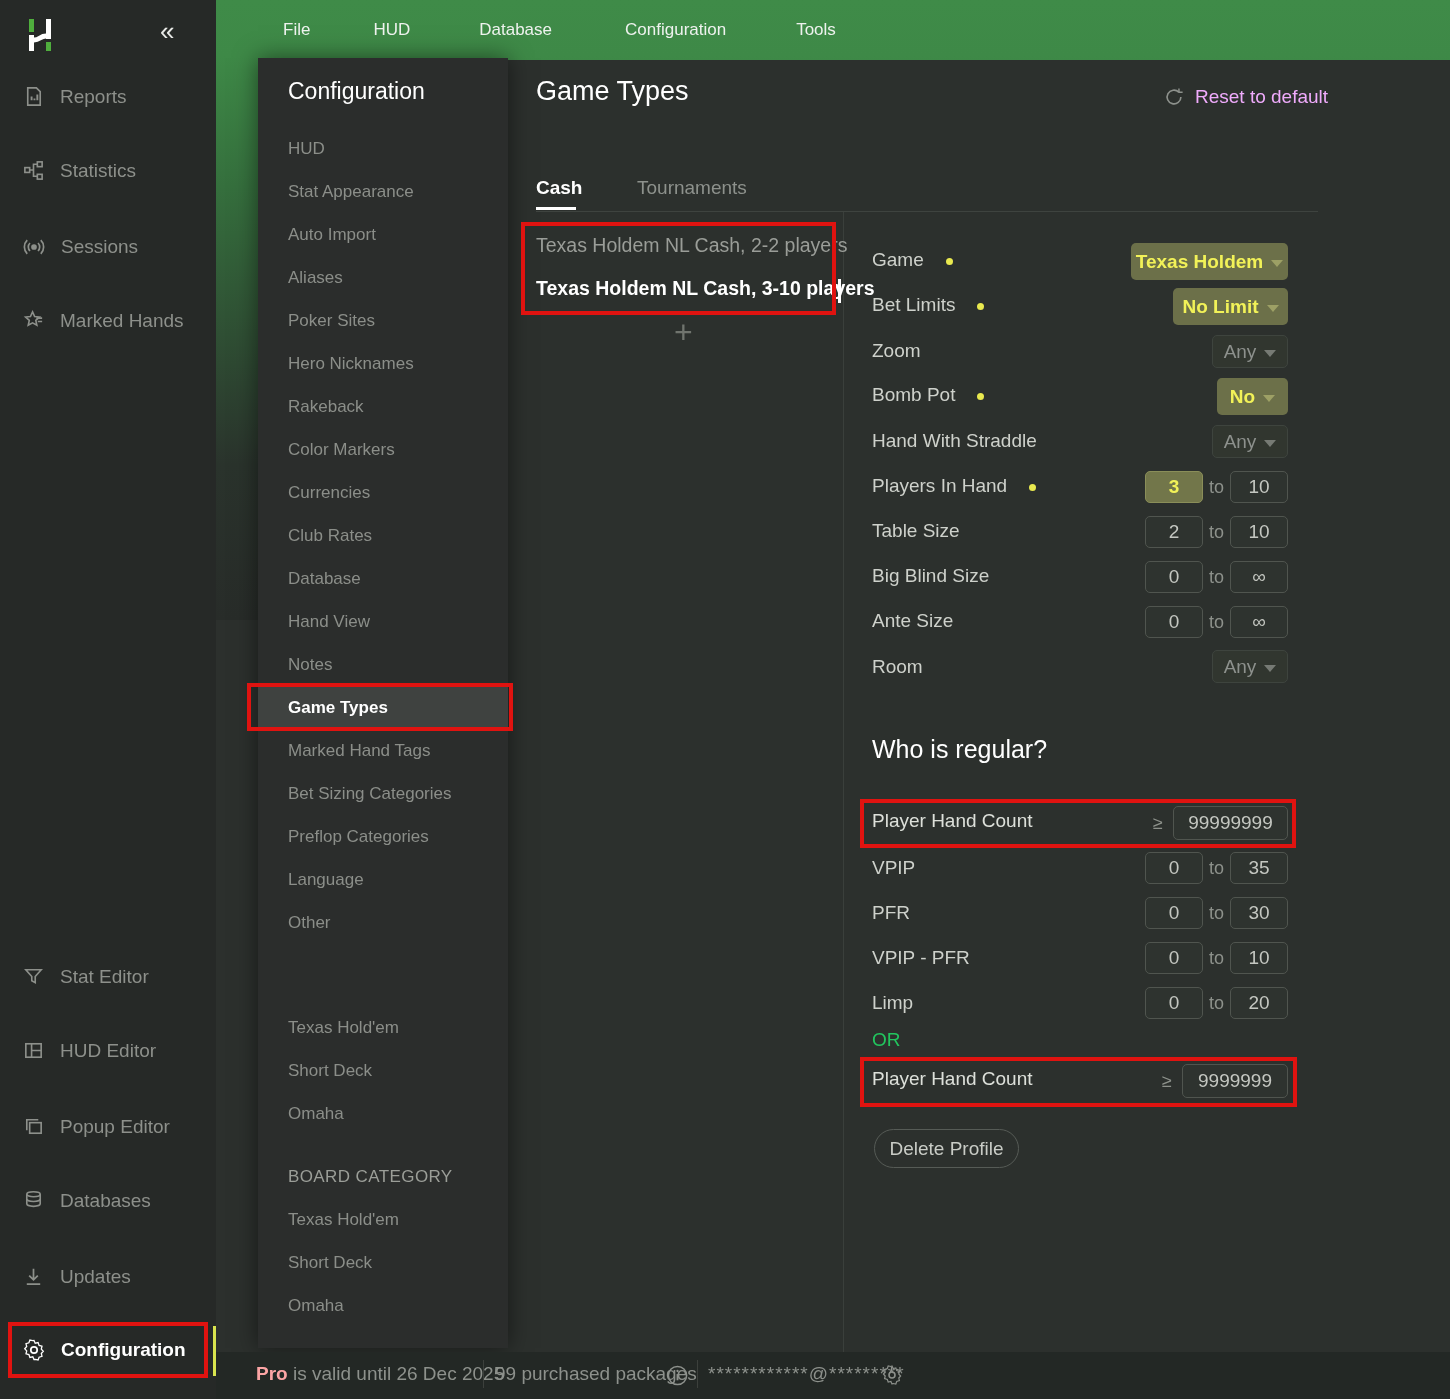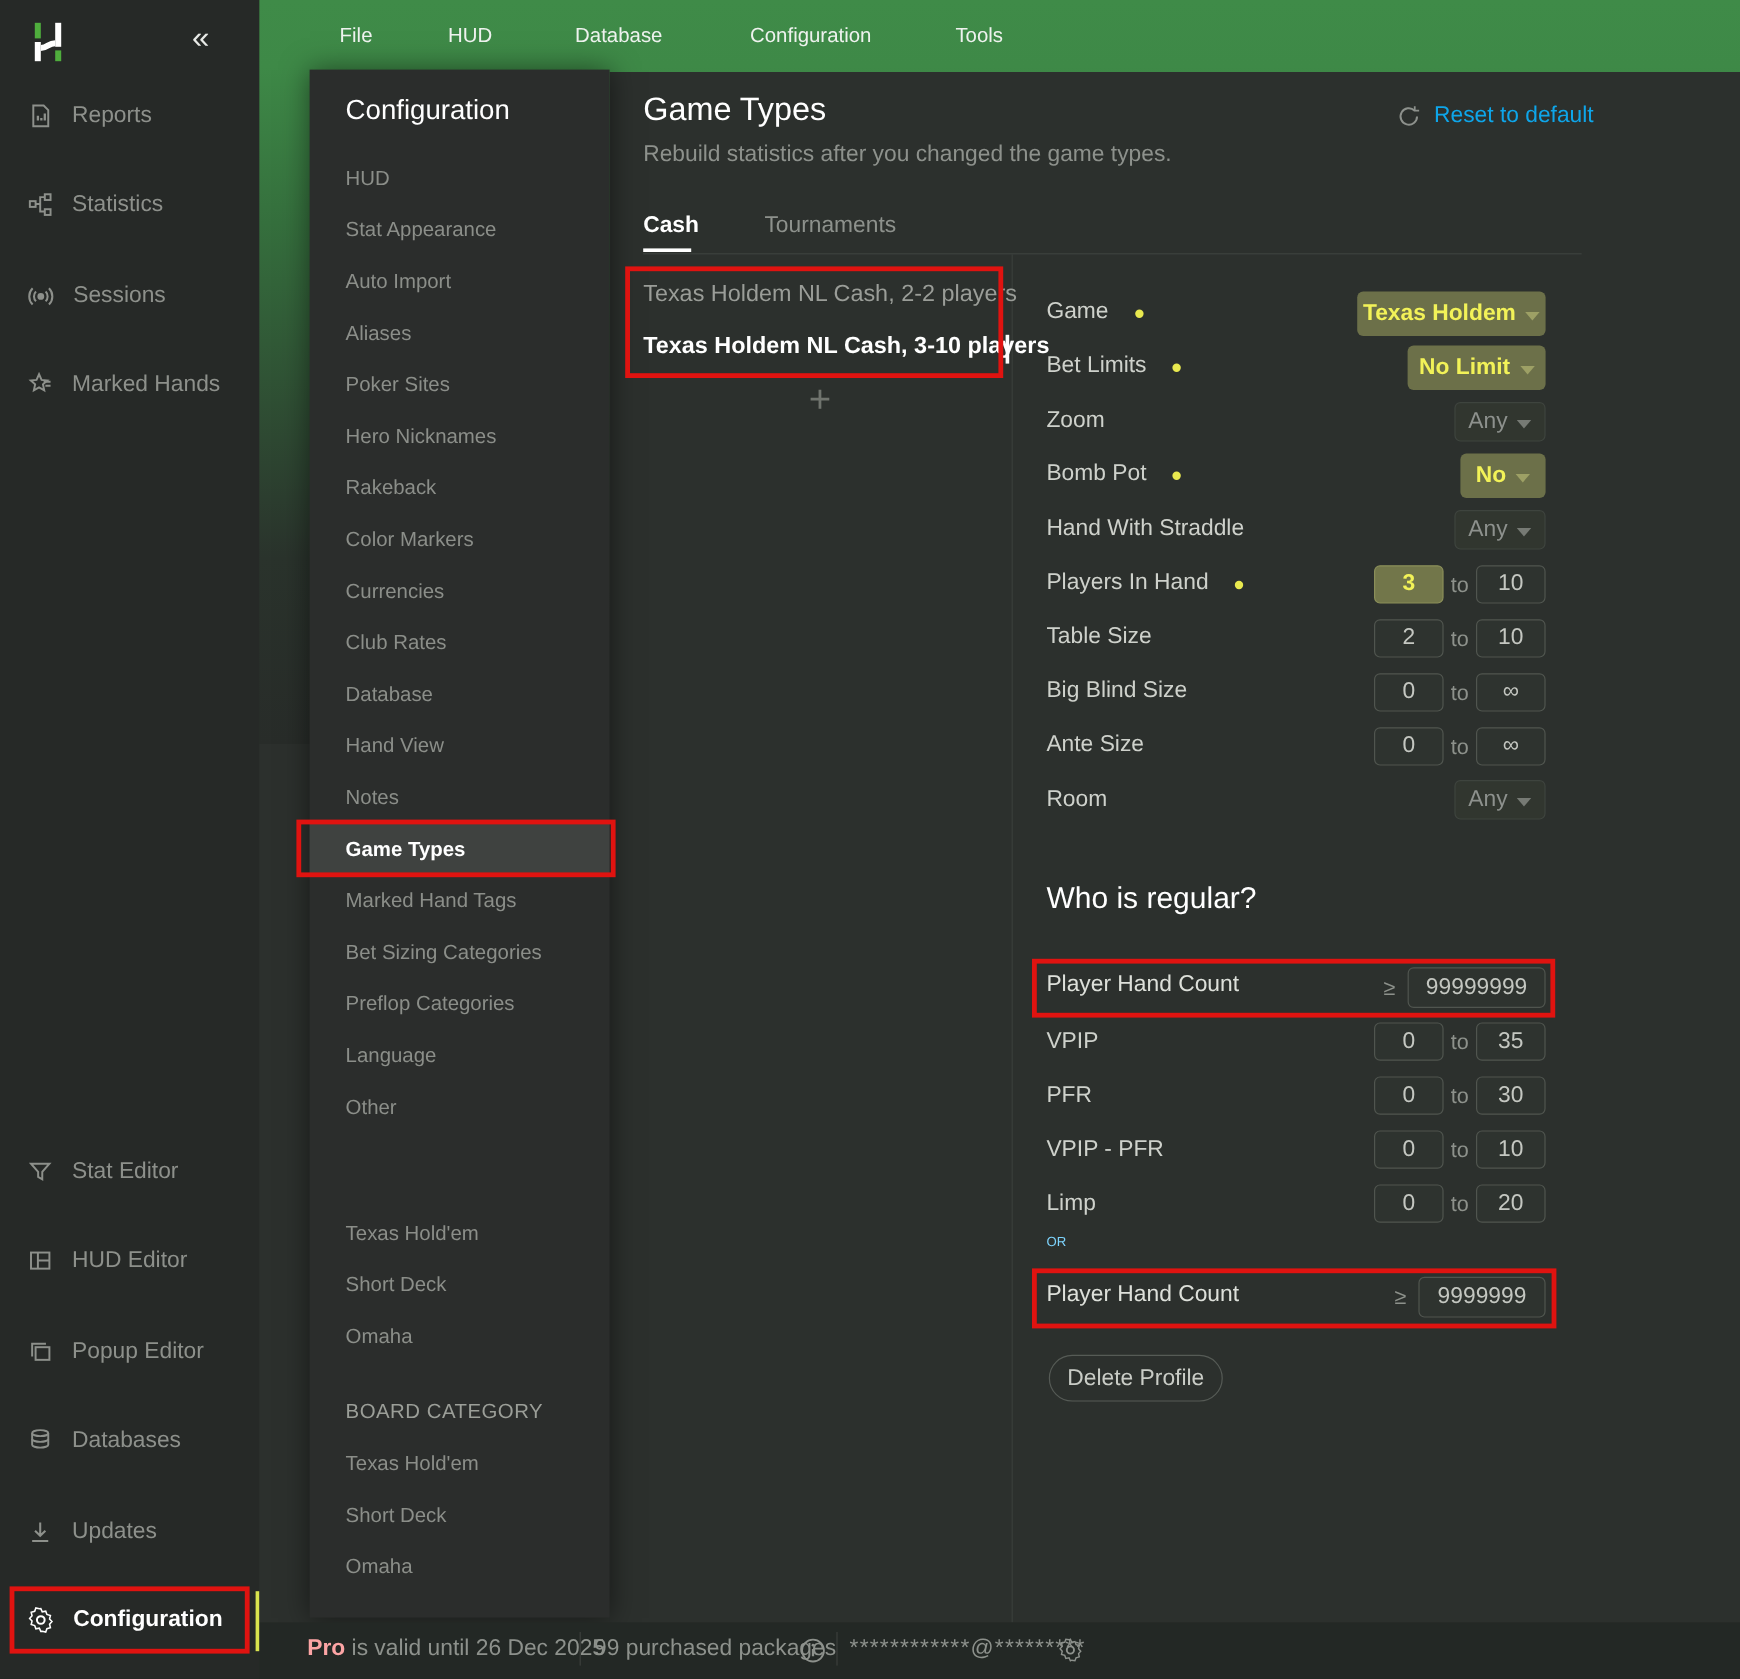--- a/index.html
+++ b/index.html
@@ -35,21 +35,21 @@
     font-size:17px; white-space:nowrap; z-index:5; }
   .cfg-row-selected { position:absolute; left:258px; width:250px; height:44px; background:#3f4240; z-index:4; }
   .cfg-item.selected { color:#ffffff; font-weight:bold; }
   .cfg-section { position:absolute; left:288px; height:43px; line-height:43px; color:#9b9e98;
     font-size:17px; letter-spacing:.4px; white-space:nowrap; z-index:5; }
 
   
   .page-title { position:absolute; left:536px; top:76px; color:#ffffff; font-size:27px; z-index:5; }
   .page-subtitle { position:absolute; left:536px; top:118px; color:#8d918c; font-size:19px; z-index:5; }
   .reset-wrap { position:absolute; left:1163px; top:86px; display:flex; align-items:center; gap:10px;
-    color:#0ea5e9; font-size:19px; z-index:5; }
+    color:#f0abfc; font-size:19px; z-index:5; }
   .tab { position:absolute; top:177px; font-size:19px; z-index:5; }
   .tab.active { color:#ffffff; font-weight:bold; }
   .tab.inactive { color:#8d918c; }
   .tab-underline { position:absolute; left:536px; top:207px; width:40px; height:3px; background:#ffffff; z-index:6; }
   .tabs-divider { position:absolute; left:536px; top:211px; width:782px; height:1px; background:#3e433f; z-index:5; }
   .v-divider { position:absolute; left:843px; top:212px; width:1px; height:1140px; background:#3a3f3b; z-index:5; }
 
   .gt-item { position:absolute; left:536px; font-size:19.5px; white-space:nowrap; z-index:5; }
   .gt-item.sel { color:#ffffff; font-weight:bold; }
   .gt-item.unsel { color:#9a9d98; }
@@ -69,21 +69,21 @@
   .dd.dark .arrow-down { border-top-color:#767a74; }
 
   .num-input { position:absolute; background:#2e332f; border:1px solid #50554f; border-radius:5px;
     color:#c4c7c1; font-size:19px; text-align:center; z-index:5; font-family:"Liberation Sans",sans-serif; }
   .num-input.hl { background:#72764a; border-color:#8a8e59; color:#f2f258; font-weight:bold; }
   .to-label { position:absolute; color:#8d918b; font-size:18px; z-index:5; }
   .gte { position:absolute; color:#8d918b; font-size:18px; z-index:5; }
 
   .sec-title { position:absolute; left:872px; top:735px; color:#ffffff; font-size:25px; z-index:5; }
   .sec-subtitle { position:absolute; left:872px; top:772px; color:#8d918c; font-size:19px; z-index:5; }
-  .or-label { position:absolute; left:872px; top:1029px; color:#7dd3fc; font-size:11px; z-index:5; }
+  .or-label { position:absolute; left:872px; top:1029px; color:#22c55e; font-size:19px; z-index:5; }
 
   .delete-btn { position:absolute; left:874px; top:1129px; width:145px; height:39px; border-radius:20px;
     border:1px solid #565b56; background:transparent; color:#c9ccc6; font-size:19px; z-index:5;
     font-family:"Liberation Sans",sans-serif; }
 
   
   .status-item { position:absolute; top:1363px; color:#8d918c; font-size:19px; white-space:nowrap; z-index:7; }
   .status-sep { position:absolute; top:1360px; width:1px; height:28px; background:#3c403c; z-index:7; }
 
   
@@ -227,21 +227,20 @@
   <div class="cfg-item" style="top:1006px">Texas Hold'em</div>
   <div class="cfg-item" style="top:1049px">Short Deck</div>
   <div class="cfg-item" style="top:1092px">Omaha</div>
 
   <div class="cfg-section" style="top:1155px">BOARD CATEGORY</div>
   <div class="cfg-item" style="top:1198px">Texas Hold'em</div>
   <div class="cfg-item" style="top:1241px">Short Deck</div>
   <div class="cfg-item" style="top:1284px">Omaha</div>
 
   <div class="page-title">Game Types</div>
-  <div class="page-subtitle">Rebuild statistics after you changed the game types.</div>
 
   <div class="reset-wrap">
     <svg width="22" height="22" viewBox="0 0 24 24" fill="none" stroke="#8d918c" stroke-width="1.8">
       <path d="M19.5 12a7.5 7.5 0 11-2.3-5.4"></path>
       <path d="M17.4 2.8v4h4" stroke-width="1.6"></path>
     </svg>
     <span>Reset to default</span>
   </div>
 
   <div class="tab active" style="left:536px">Cash</div>

